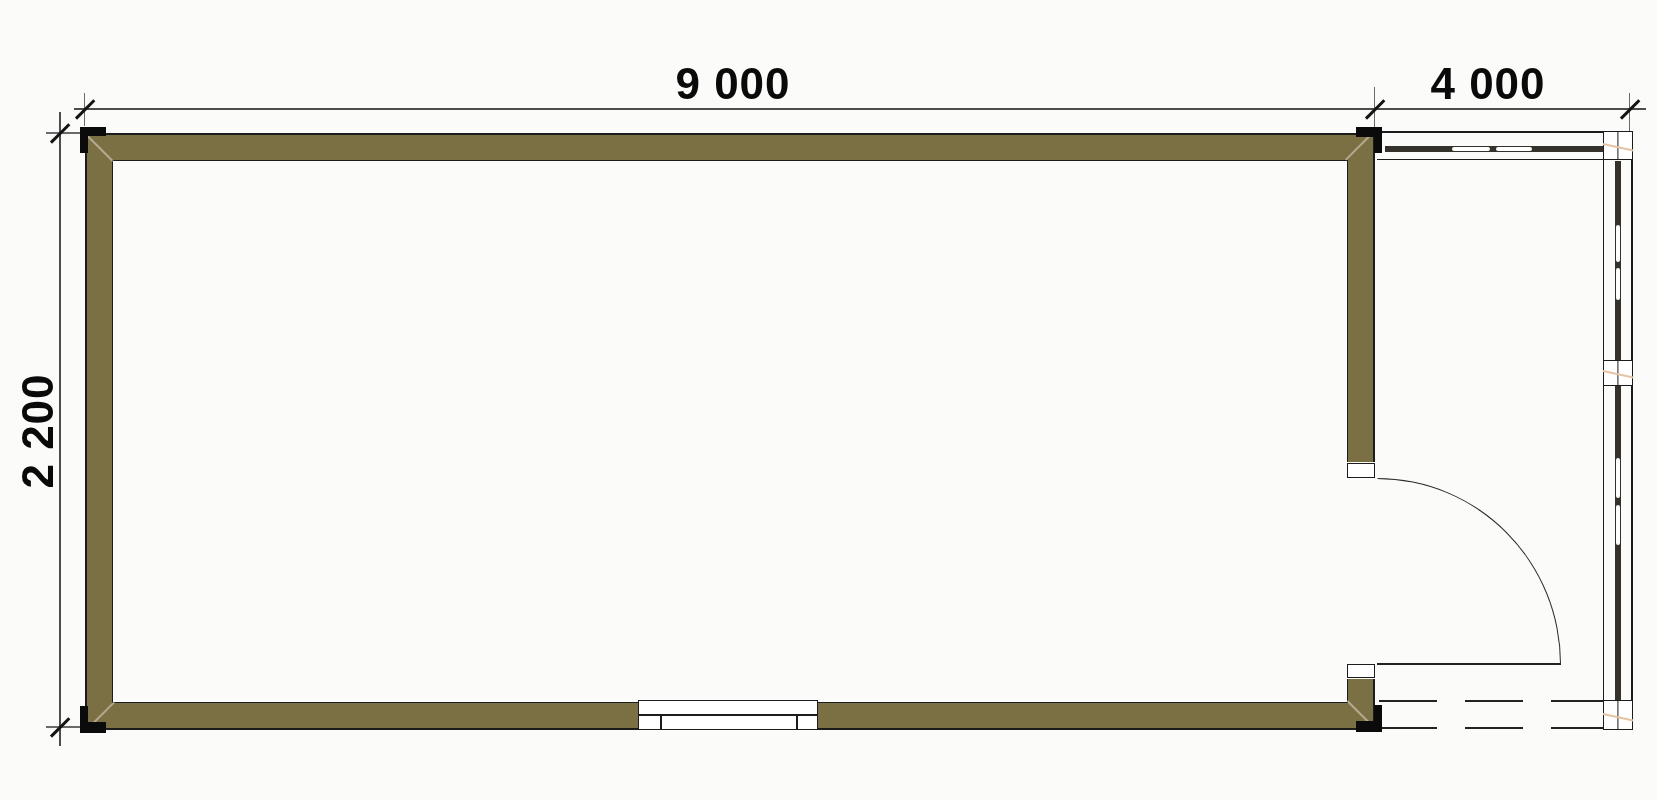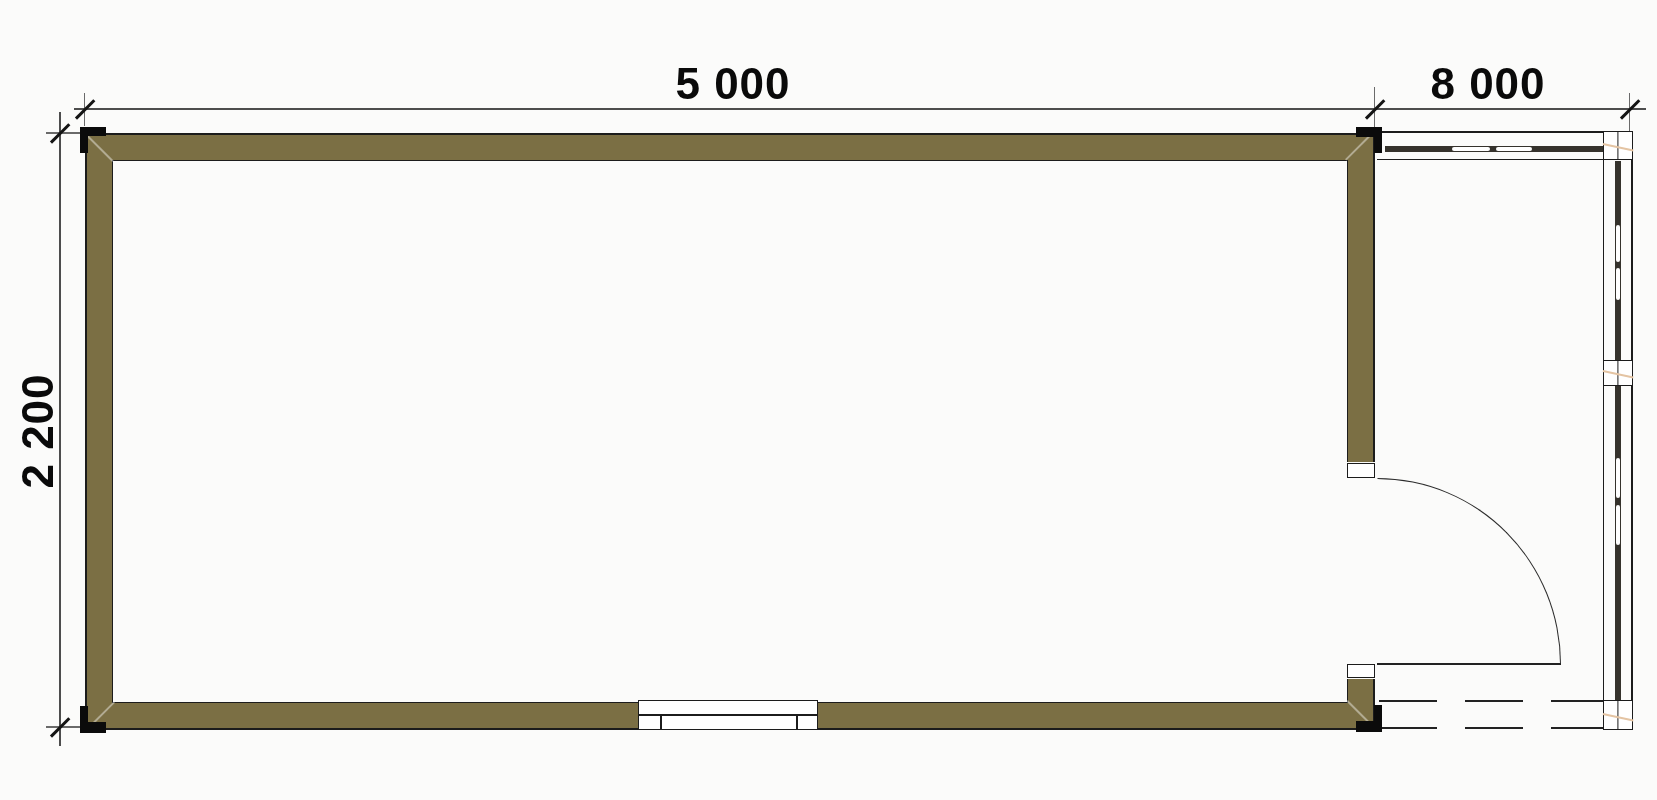--- a/index.html
+++ b/index.html
@@ -58,22 +58,22 @@
 
 <div id="plan">
 
   <div class="dimline" style="left:74px;top:108.4px;width:1572px;height:1.3px;"></div>
   <div class="ext" style="left:84px;top:93px;width:1.2px;height:33px;"></div>
   <div class="ext" style="left:1374px;top:87px;width:1.2px;height:45px;"></div>
   <div class="ext" style="left:1629px;top:93px;width:1.2px;height:38px;"></div>
   <div class="tick" style="left:72px;top:107.7px;"></div>
   <div class="tick" style="left:1362px;top:107.7px;"></div>
   <div class="tick" style="left:1617px;top:107.7px;"></div>
-  <div class="dimtext" style="left:733px;top:62px;transform:translateX(-50%);">5 000</div>
-  <div class="dimtext" style="left:1488px;top:62px;transform:translateX(-50%);">8 000</div>
+  <div class="dimtext" style="left:733px;top:62px;transform:translateX(-50%);">9 000</div>
+  <div class="dimtext" style="left:1488px;top:62px;transform:translateX(-50%);">4 000</div>
 
   <div class="dimline" style="left:59.4px;top:112px;width:1.3px;height:634px;"></div>
   <div class="ext" style="left:46px;top:132.4px;width:34px;height:1.2px;"></div>
   <div class="ext" style="left:46px;top:726.4px;width:34px;height:1.2px;"></div>
   <div class="tick" style="left:47px;top:131.7px;"></div>
   <div class="tick" style="left:47px;top:725.7px;"></div>
   <div class="dimtext" style="left:38px;top:431px;transform:translate(-50%,-50%) rotate(-90deg);">2 200</div>
 
   <div class="wallfill" style="left:85px;top:133px;width:1290px;height:597px;"></div>
   <div class="interior" style="left:112px;top:160px;width:1236px;height:543px;"></div>

